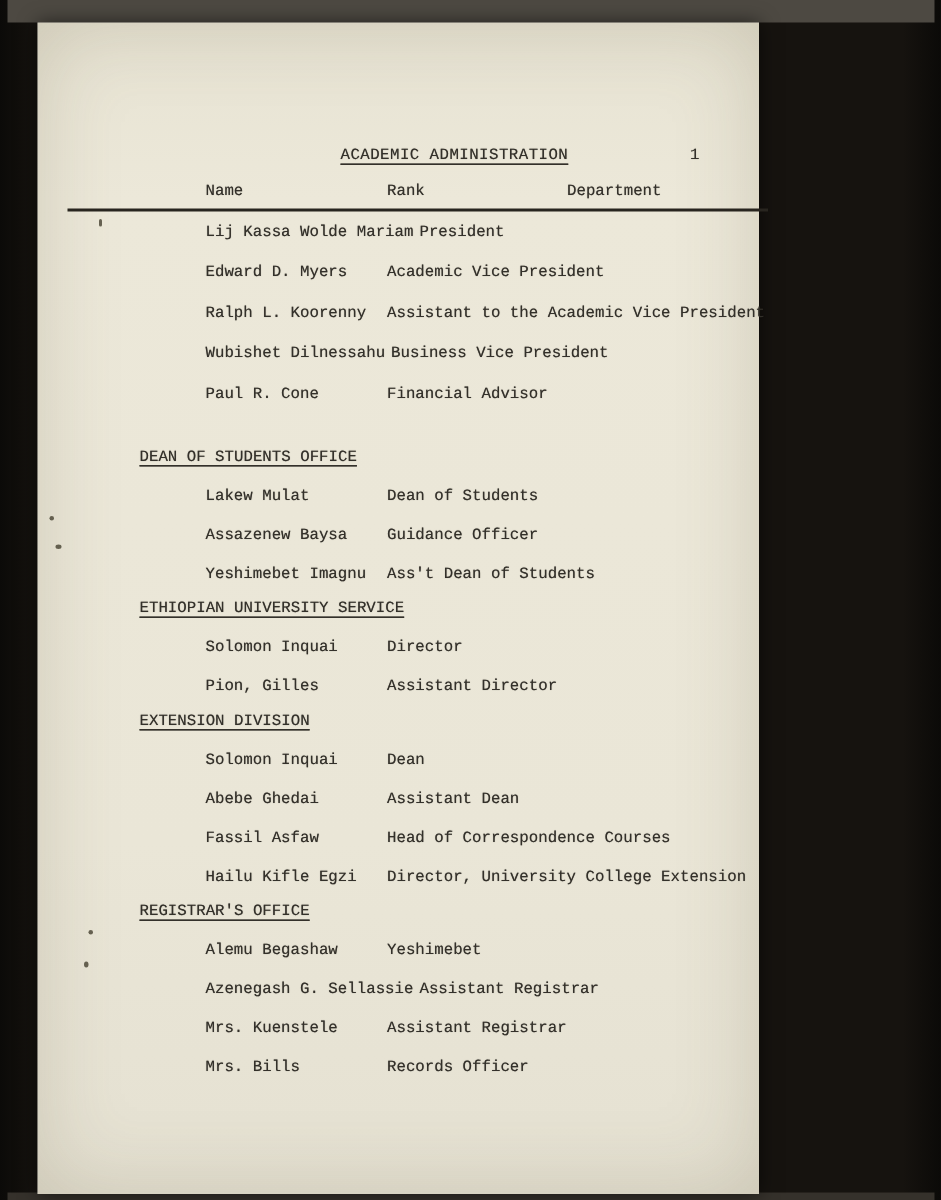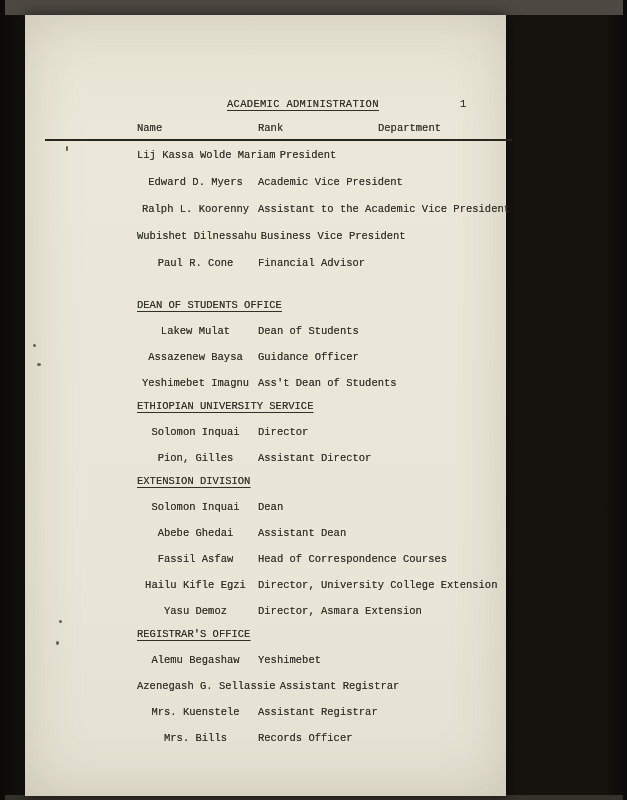--- a/index.html
+++ b/index.html
@@ -60,29 +60,28 @@
     width: 467px;
     border-top: 2px solid #28251f;
   }
 
   .row {
     display: flex;
     align-items: center;
     padding-left: 112px;
     height: 26px;
     white-space: nowrap;
-    text-align: center;
   }
   .sec0 .row { height: 27px; }
   .row .name { min-width: 117px; margin-right: 4px; }
 
   .section-heading {
     display: flex;
     align-items: center;
-    padding-left: 112px;
+    padding-left: 68px;
     height: 26px;
     margin-top: -3px;
     text-decoration: underline;
     text-underline-offset: 3px;
     white-space: nowrap;
   }
   .sec1 .section-heading { margin-top: 16px; }
 
   .speck { position: absolute; background: #45402f; border-radius: 50%; opacity: 0.8; }
   .speck.s1 { left: 66px; top: 146px; width: 2px; height: 5px; border-radius: 2px; }
@@ -176,24 +175,20 @@
           <span class="rank">Assistant Dean</span>
         </div>
         <div class="row">
           <span class="name">Fassil Asfaw</span>
           <span class="rank">Head of Correspondence Courses</span>
         </div>
         <div class="row">
           <span class="name">Hailu Kifle Egzi</span>
           <span class="rank">Director, University College Extension</span>
         </div>
-        <div class="row">
-          <span class="name">Yasu Demoz</span>
-          <span class="rank">Director, Asmara Extension</span>
-        </div>
       </div>
 
       <div class="sec4">
         <div class="section-heading">REGISTRAR'S OFFICE</div>
         <div class="row">
           <span class="name">Alemu Begashaw</span>
           <span class="rank">Yeshimebet</span>
         </div>
         <div class="row">
           <span class="name">Azenegash G. Sellassie</span>

